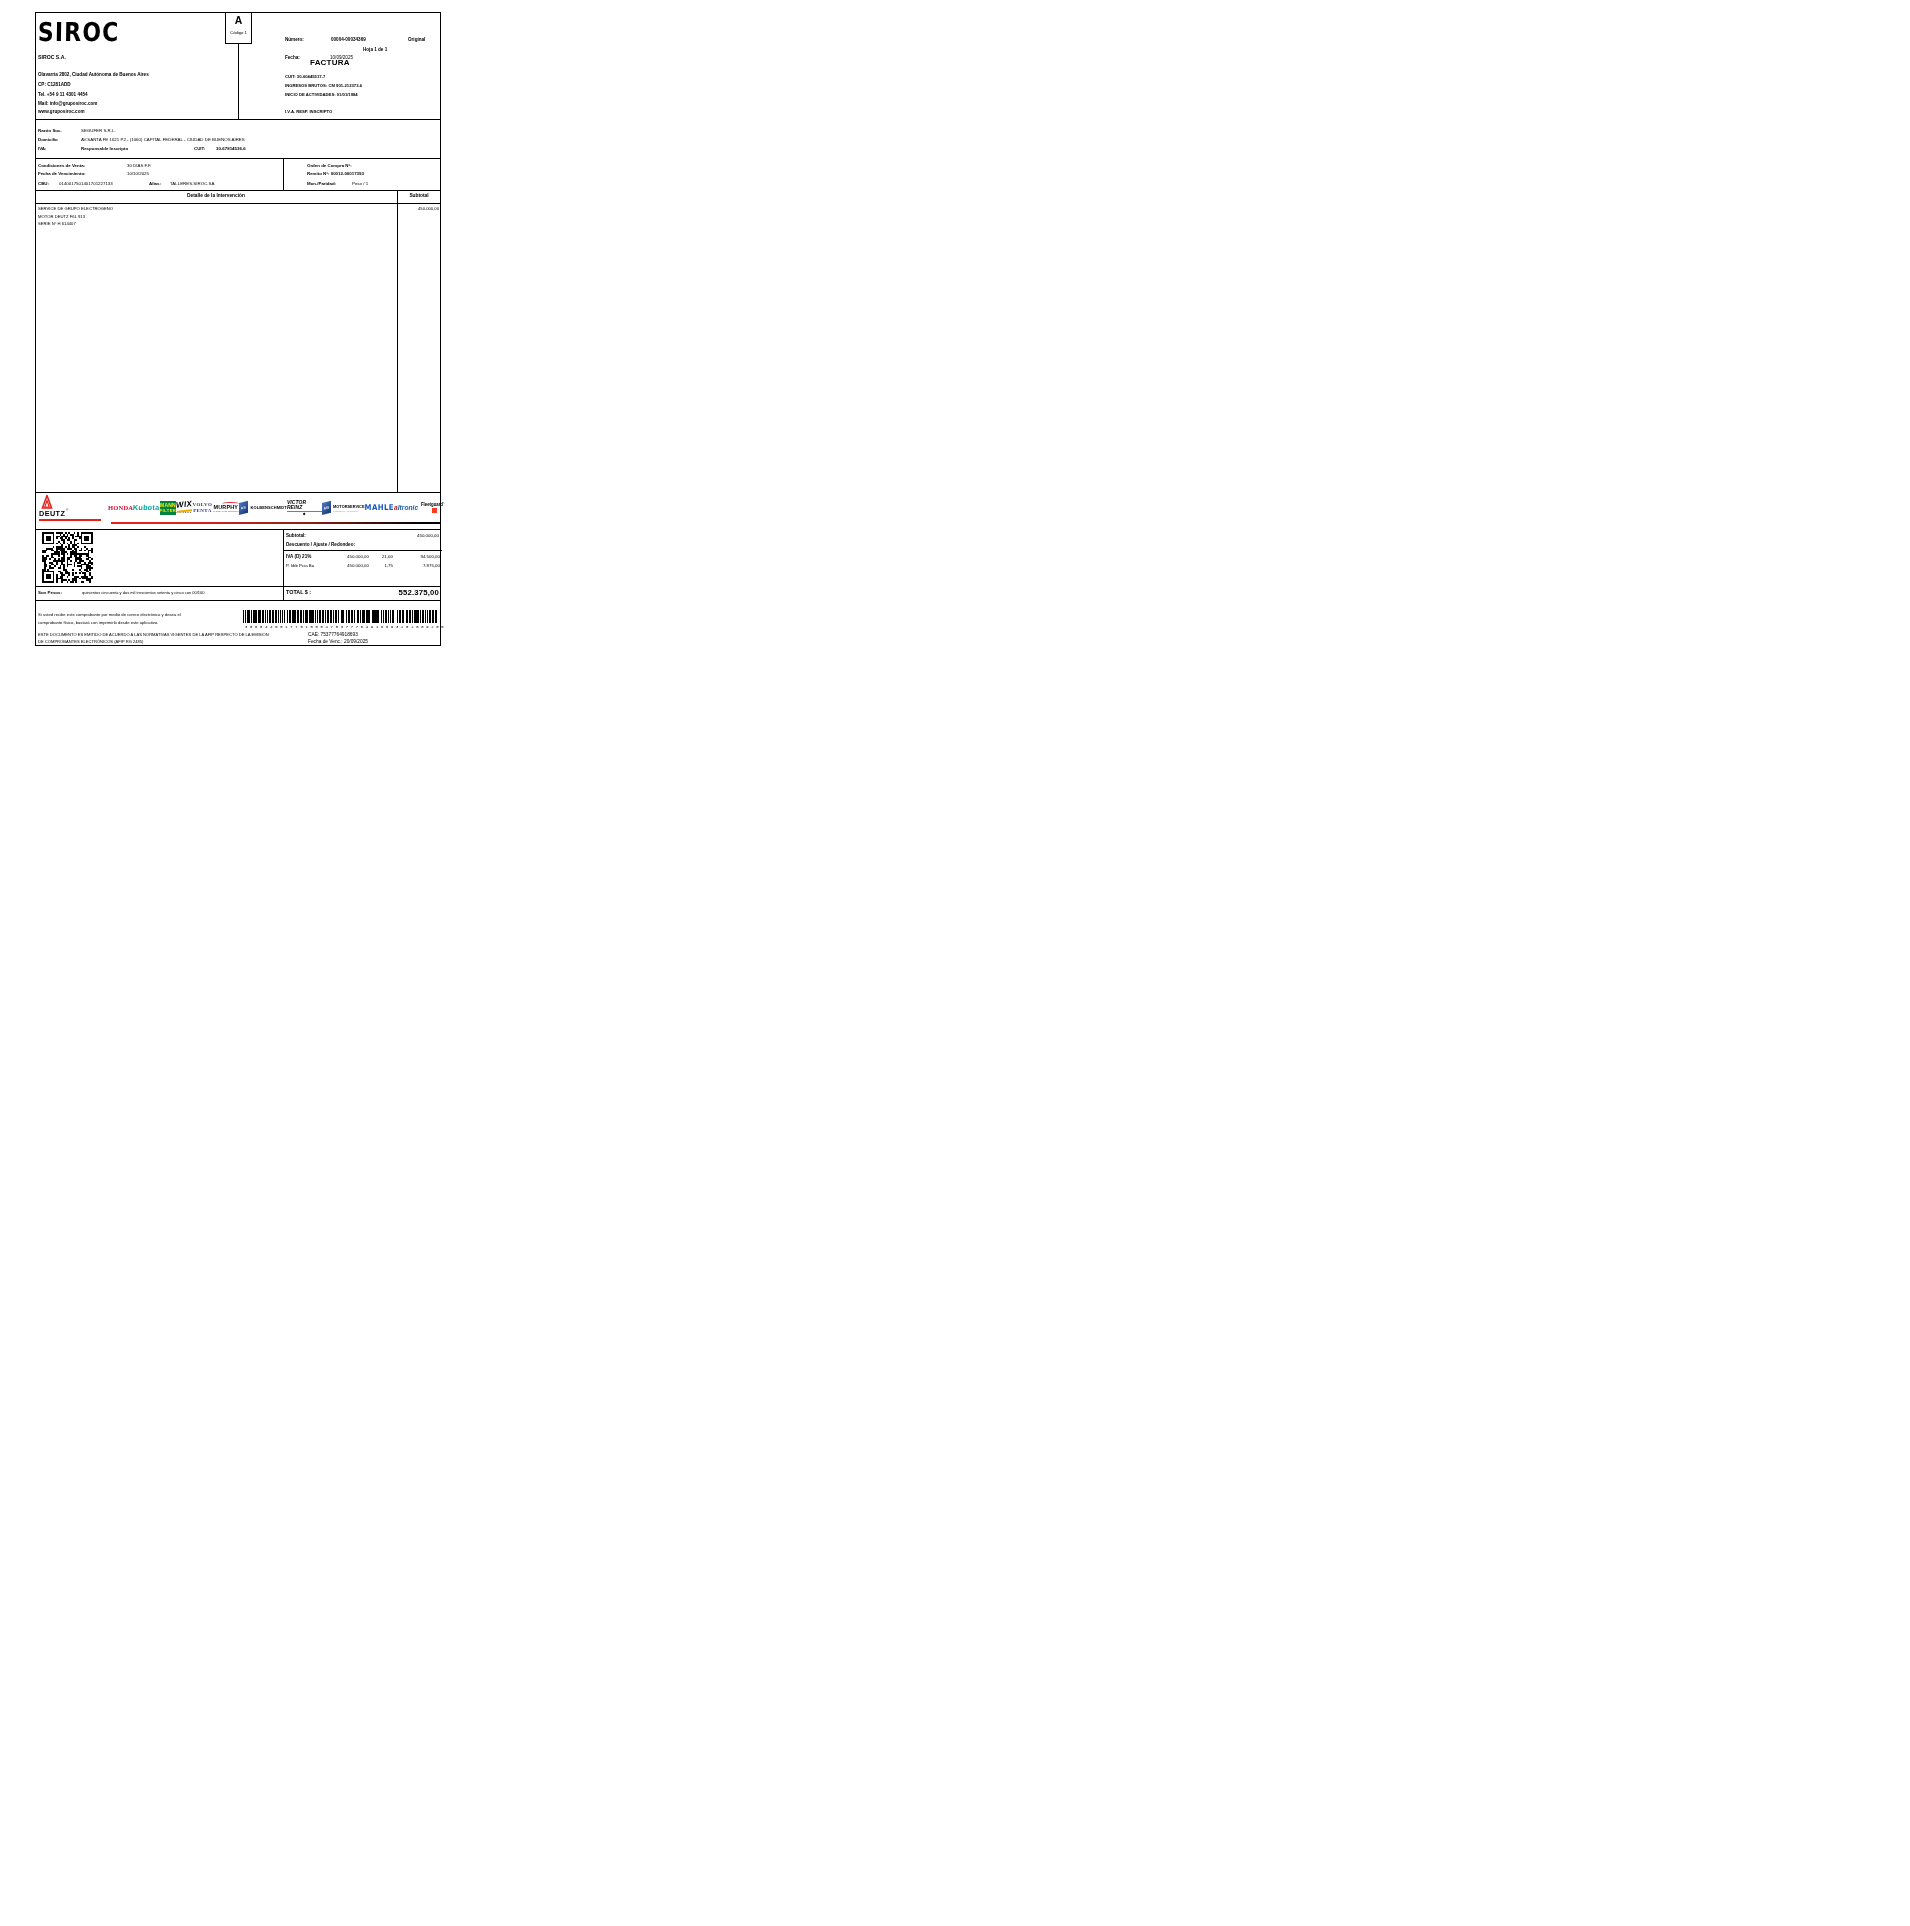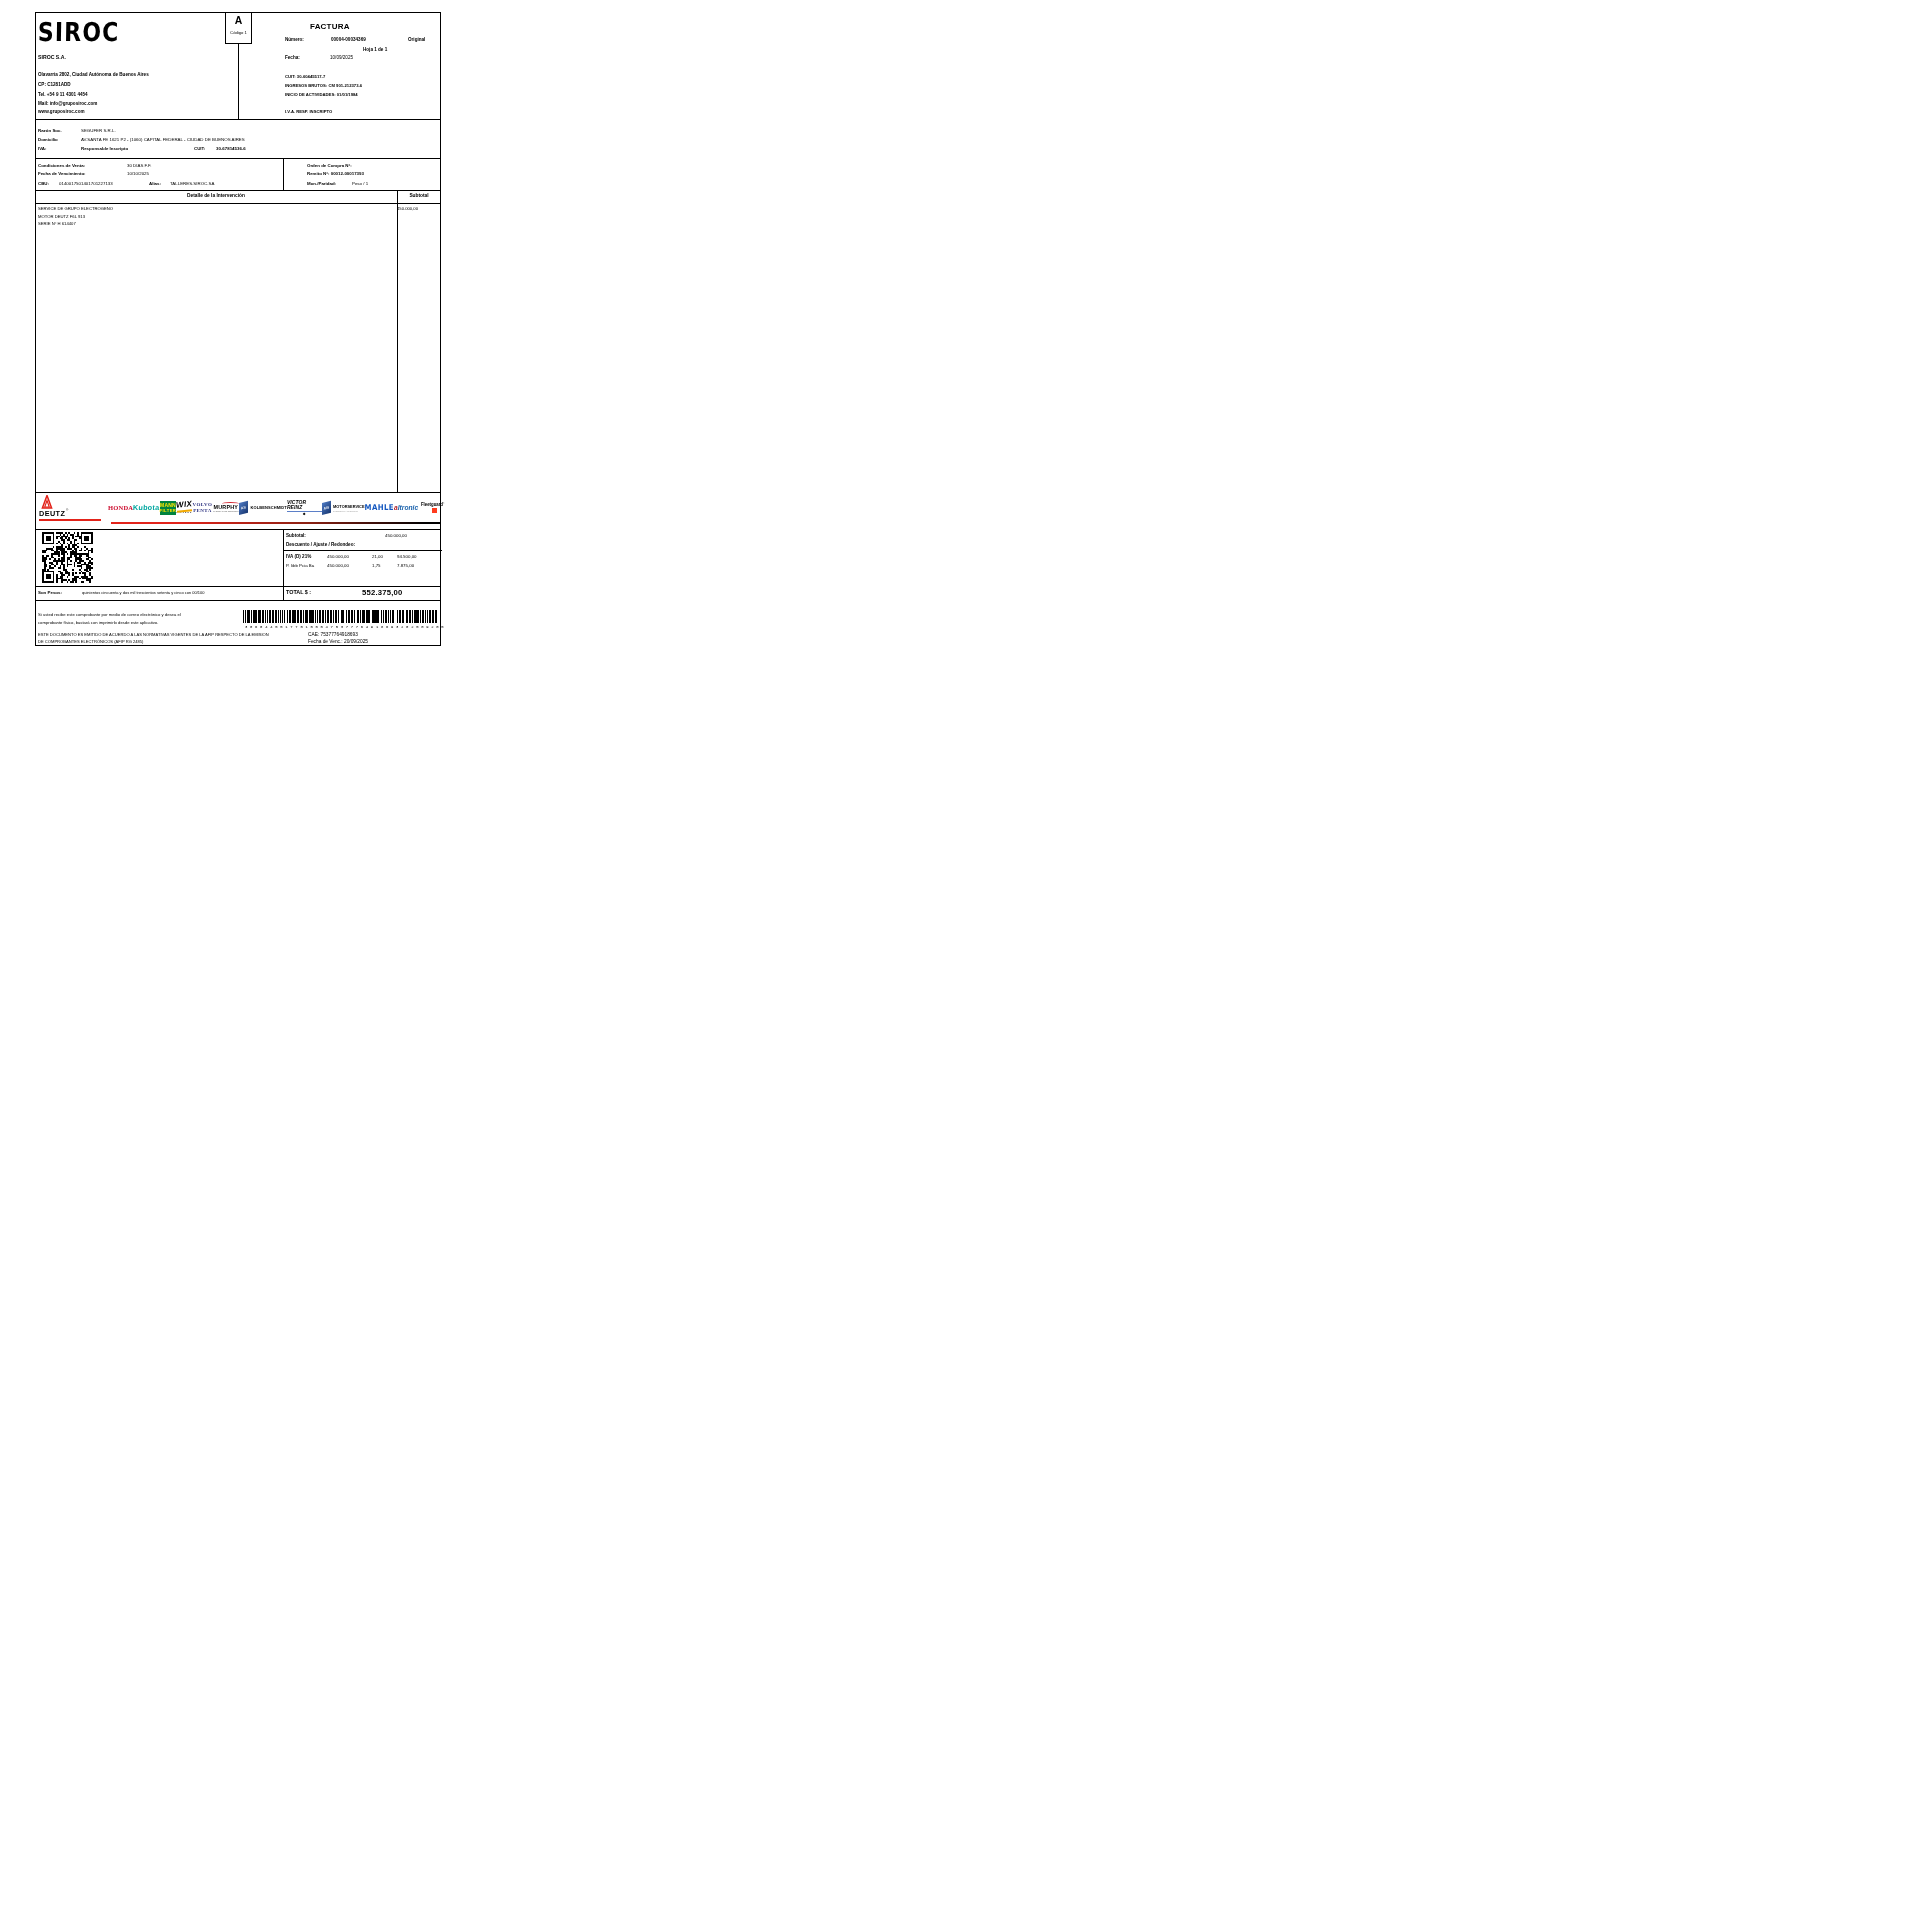--- a/index.html
+++ b/index.html
@@ -6,27 +6,27 @@
   html,body { background:#fff; }
   body { font-family:"Liberation Sans", sans-serif; color:#000; }
   .page { position:relative; width:478px; height:676px; background:#fff; overflow:hidden; }
   .abs { position:absolute; }
   .b { font-weight:bold; }
   .hline { position:absolute; background:#000; }
   .vline { position:absolute; background:#000; }
 
   .siroc-logo { font-size:22px; font-weight:900; letter-spacing:1.2px; transform:scaleY(1.18) skewX(-1deg); transform-origin:left top; font-family:"DejaVu Sans", sans-serif; }
   .fs11 { font-size:4.2px; } .fs115 { font-size:4.4px; } .fs12 { font-size:4.6px; } .fs13 { font-size:5.2px; }
-  .doc-title { font-size:8px; font-weight:900; letter-spacing:0.2px; }
+  .doc-title { font-size:8px; font-weight:900; letter-spacing:0.2px;margin-top:36px; }
   .letter-a { font-size:10.4px; font-weight:900; text-align:center; line-height:1; }
   .letter-code { font-size:4.2px; text-align:center; }
 
   .tbl-header { font-size:4.8px; font-weight:bold; text-align:center; }
   .item { font-size:4.2px; }
-  .right { text-align:left; }
+  .right { text-align:right; }
 
   .total-amount { font-size:7.7px; font-weight:bold; letter-spacing:0.2px; }
   .total-label { font-size:5.4px; font-weight:bold; }
 
   .note { font-size:4.2px; line-height:1.9; }
   .note2 { font-size:4.1px; line-height:1.75; }
   .cae { font-size:4.8px; }
   .bdigits { font-size:3.9px; letter-spacing:2.7px; white-space:nowrap; font-family:"Liberation Mono", monospace; }
 
   

